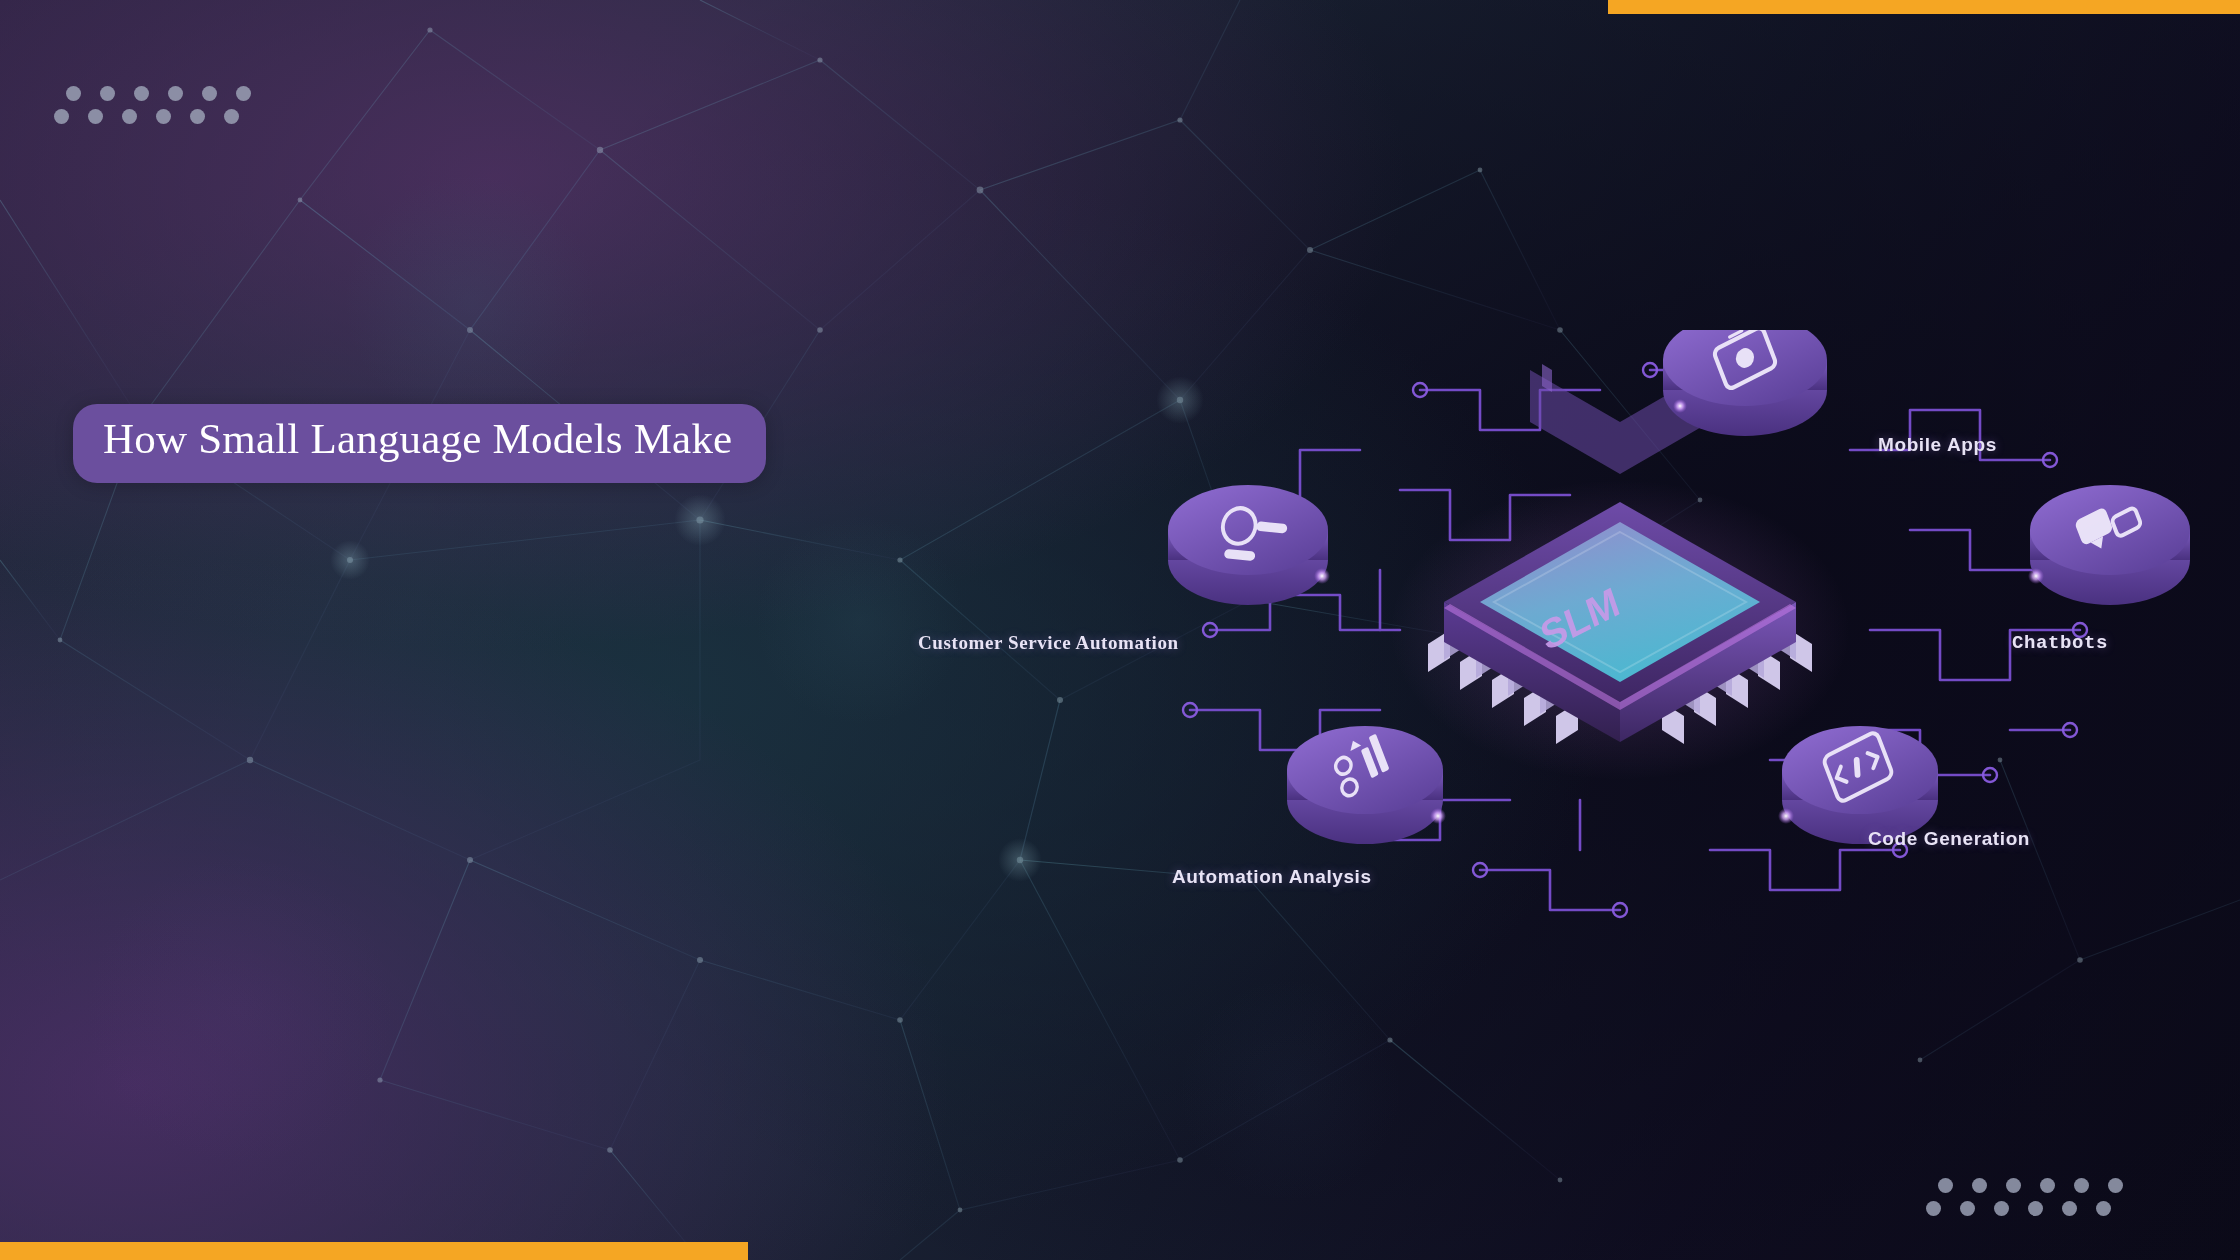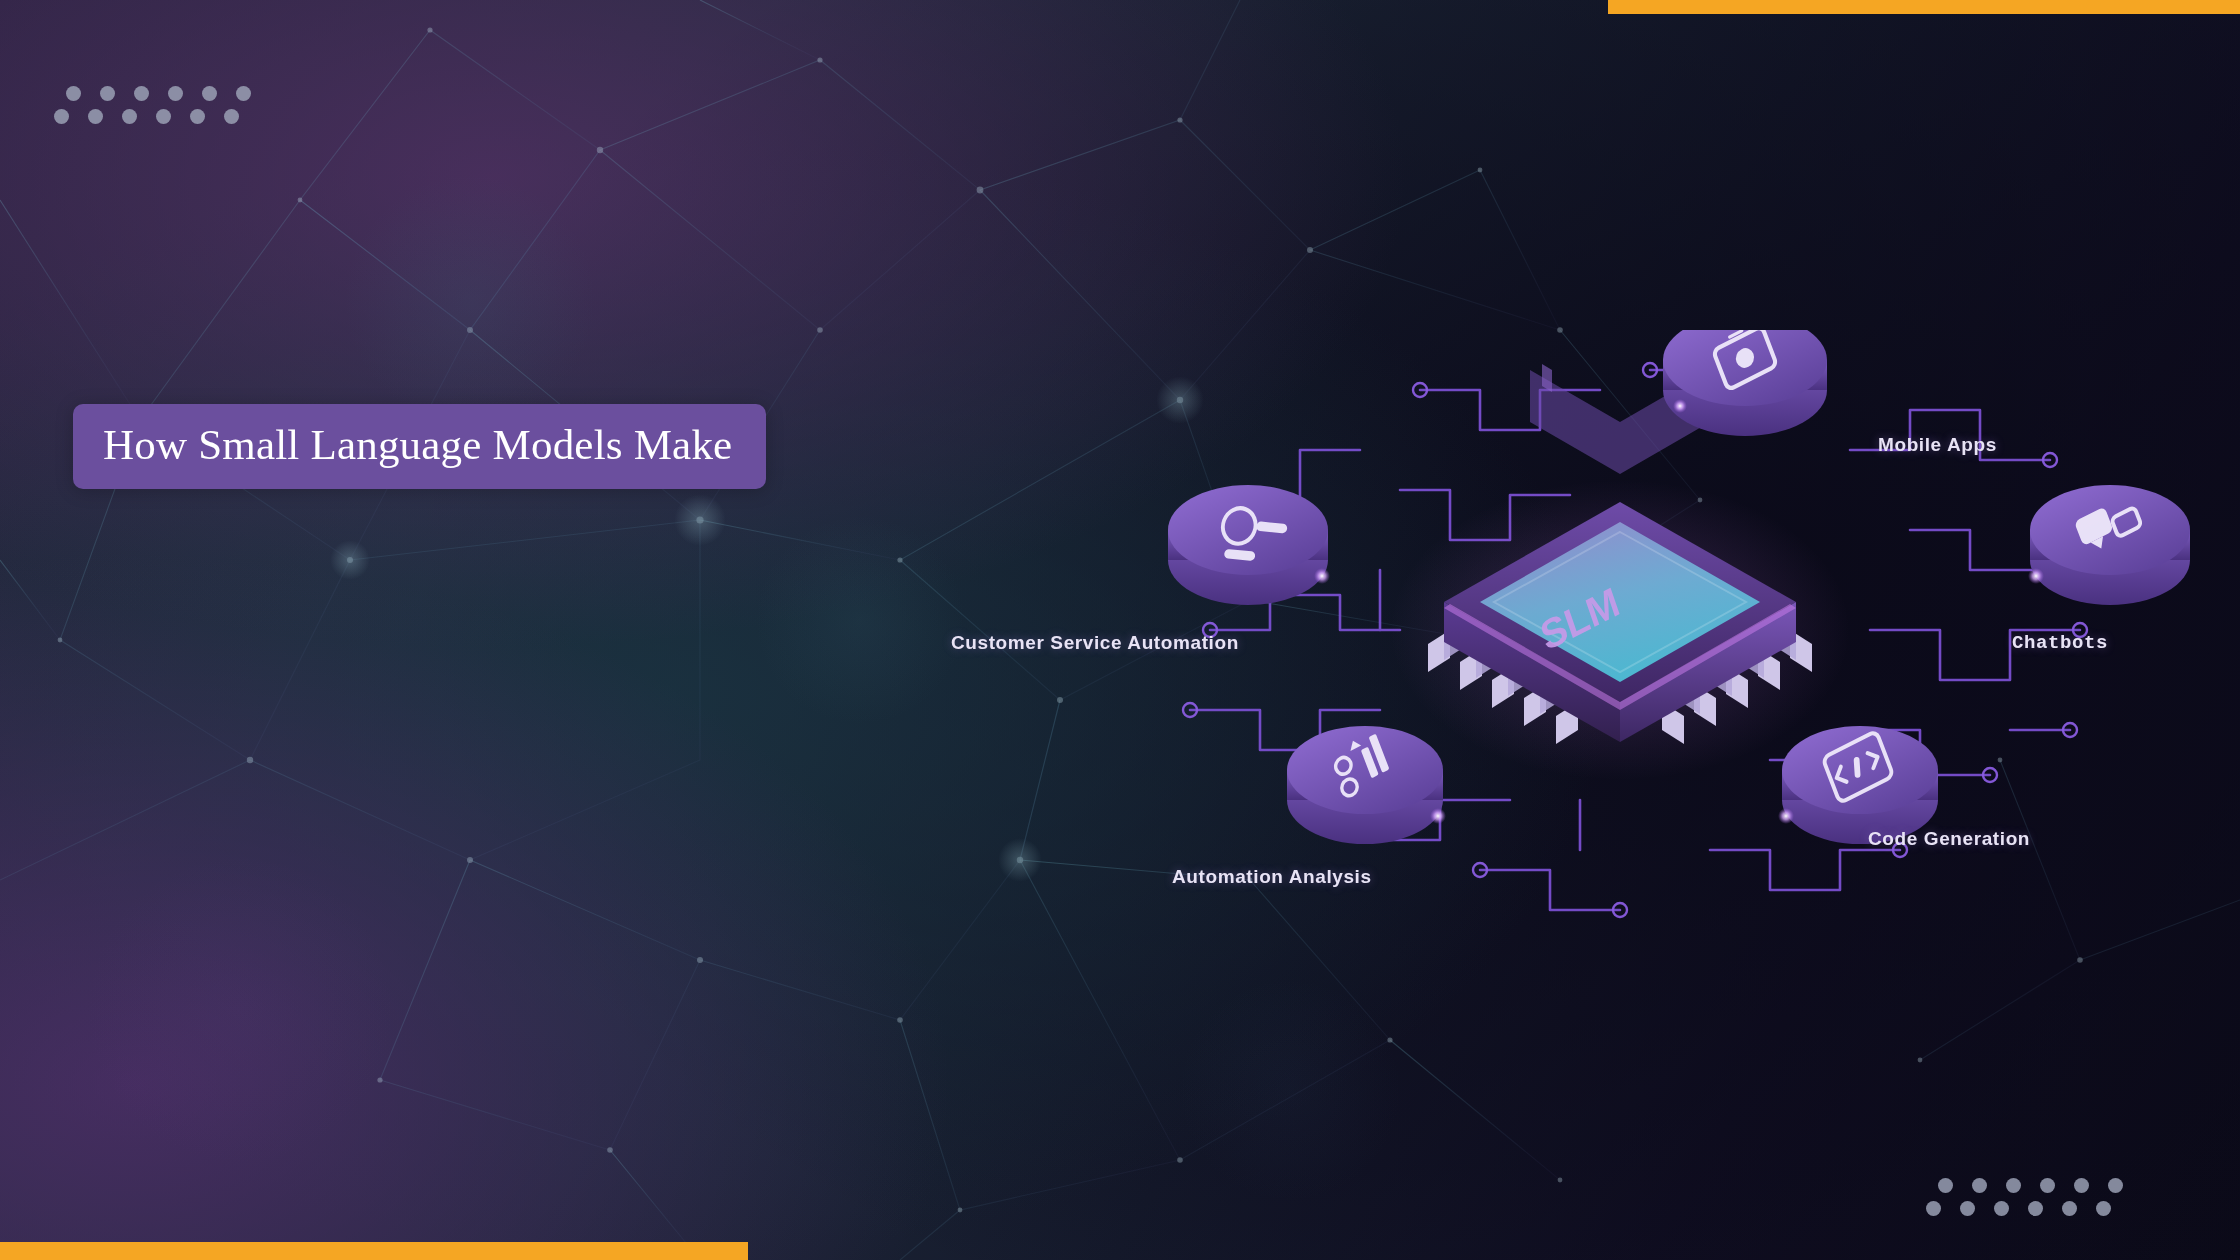--- a/index.html
+++ b/index.html
@@ -49,22 +49,22 @@
   #dots-top-left { left:66px; top:86px; }
   #dots-bottom-right { left:1938px; top:1178px; }
 
   
   #headline-block { position:absolute; left:0; top:404px; width:1060px; }
 
   #eyebrow-badge {
     display:inline-block;
     margin-left:73px;
     background:#6b4f9e;
-    border-radius:10px;
-    padding:19px 34px 23px 30px;
+    border-radius:24px;
+    padding:13px 34px 23px 30px;
     box-shadow:0 2px 18px rgba(0,0,0,0.22);
   }
   #eyebrow-text {
     font-family:"Liberation Serif", serif;
     font-size:43px;
     line-height:1.0;
     color:#ffffff;
     letter-spacing:0.2px;
     white-space:nowrap;
   }
@@ -91,21 +91,21 @@
   .node-label {
     position:absolute;
     font-family:"Liberation Sans", sans-serif;
     font-size:19px;
     font-weight:bold;
     color:#e8e3f5;
     letter-spacing:0.6px;
     white-space:nowrap;
     text-shadow:0 0 10px rgba(140,110,200,0.45);
   }
-  #label-customer-service { left:951px; top:632px; }
+  #label-customer-service { left:918px; top:632px;font-family:Liberation Serif, serif; }
   #label-mobile-apps     { left:1878px; top:434px; }
   #label-chatbots        { left:2012px; top:632px;font-family:Liberation Mono, monospace; }
   #label-sentiment       { left:1172px; top:866px; }
   #label-code-generation { left:1868px; top:828px; }
 </style>
 </head>
 <body>
 
 <div id="banner">
 

